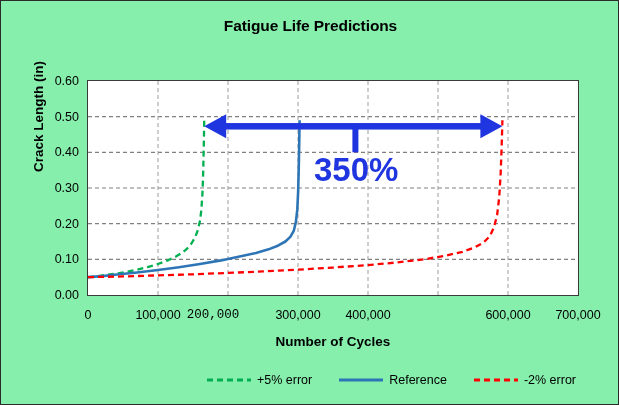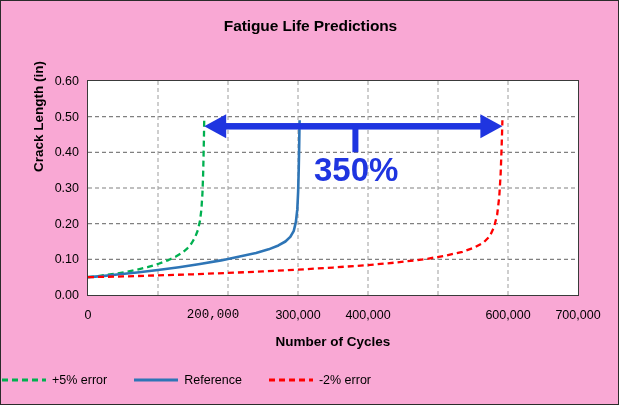--- a/index.html
+++ b/index.html
@@ -7,21 +7,21 @@
     padding: 0;
     background: #ffffff;
   }
   body {
     font-family: "Liberation Sans", sans-serif;
   }
   .page {
     position: relative;
     width: 619px;
     height: 405px;
-    background: #f9a8d4;
+    background: #86efac;
     border: 1px solid #2b2b2b;
     box-sizing: border-box;
     overflow: hidden;
   }
   .chart-title {
     position: absolute;
     left: 0;
     top: 14px;
     width: 619px;
     text-align: center;
@@ -96,21 +96,21 @@
     top: 307px;
   }
 
   
   .legend {
     position: absolute;
     left: 0;
     top: 372px;
     width: 575px;
     display: flex;
-    justify-content: flex-start;
+    justify-content: flex-end;
     align-items: center;
     gap: 26px;
   }
   .legend-item {
     display: flex;
     align-items: center;
     gap: 5px;
   }
   .legend-swatch { display: block; }
   .legend-label {
@@ -146,20 +146,21 @@
       <div class="ytick-lbl" style="top: 294px;">0.00</div>
       <div class="ytick-lbl" style="top: 258.333px;">0.10</div>
       <div class="ytick-lbl" style="top: 222.667px;">0.20</div>
       <div class="ytick-lbl" style="top: 187px;">0.30</div>
       <div class="ytick-lbl" style="top: 151.333px;">0.40</div>
       <div class="ytick-lbl" style="top: 115.667px;">0.50</div>
       <div class="ytick-lbl" style="top: 80px;">0.60</div>
     </div>
   <div class="ytick-wrap" id="xticks">
       <div class="xtick-lbl" style="left: 42px;">0</div>
+      <div class="xtick-lbl" style="left: 112px;">100,000</div>
       <div class="xtick-lbl" style="left: 167px; font-family: Liberation Mono, monospace;">200,000</div>
       <div class="xtick-lbl" style="left: 252px;">300,000</div>
       <div class="xtick-lbl" style="left: 322px;">400,000</div>
       <div class="xtick-lbl" style="left: 462px;">600,000</div>
       <div class="xtick-lbl" style="left: 532px;">700,000</div>
     </div>
 
   <div class="plot-frame">
     <div class="plot-inner">
       <svg id="plot-svg" width="490" height="214" viewBox="0 0 490 214">

